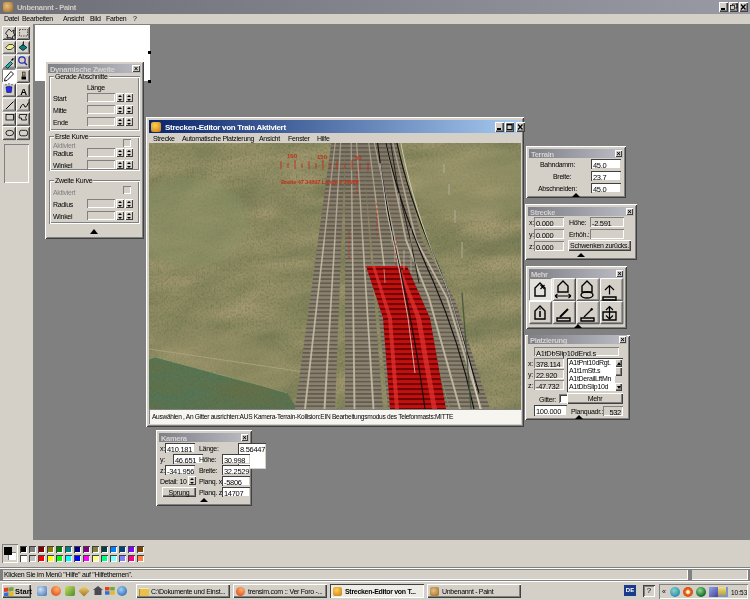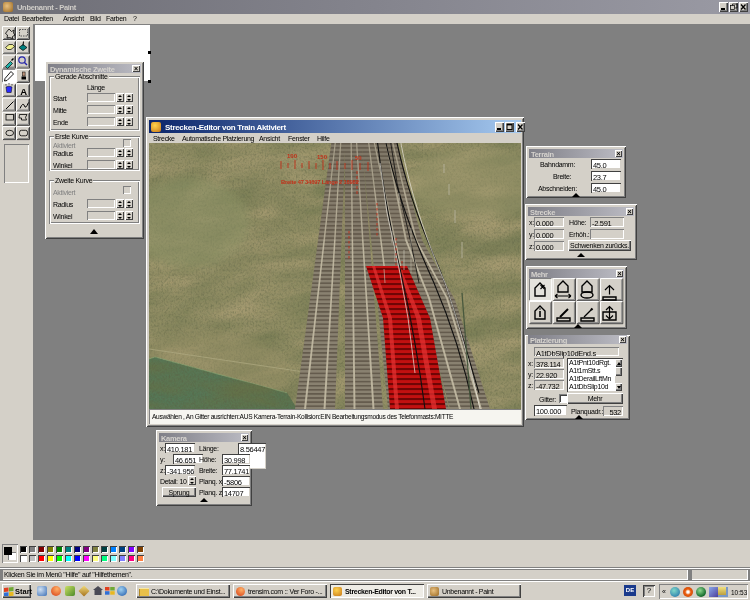--- a/index.html
+++ b/index.html
@@ -669,21 +669,21 @@
     <div class="fld" style="left:9px;top:13px;width:30px;height:10px;">410.181</div>
  <span class="abs lbl" style="left:4px;top:26px;">y:</span>
     <div class="fld" style="left:9px;top:24px;width:30px;height:10px;margin-left:8px;">46.651</div>
  <span class="abs lbl" style="left:4px;top:37px;">z:</span>
     <div class="fld" style="left:9px;top:35px;width:30px;height:10px;">-341.956</div>
  <span class="abs lbl" style="left:43px;top:15px;">Länge:</span>
     <div class="fld" style="left:66px;top:13px;width:28px;height:26px;margin-left:16px;">8.56447</div>
  <span class="abs lbl" style="left:43px;top:26px;">Höhe:</span>
     <div class="fld" style="left:66px;top:24px;width:28px;height:10px;">30.998</div>
  <span class="abs lbl" style="left:43px;top:37px;">Breite:</span>
-    <div class="fld" style="left:66px;top:35px;width:28px;height:10px;">77.1741</div>
+    <div class="fld" style="left:66px;top:35px;width:28px;height:10px;">32.2529</div>
  <span class="abs lbl" style="left:4px;top:48px;">Detail: 10</span>
  <div class="spinpair" style="left:32px;top:46px;"></div>
  <span class="abs lbl" style="left:43px;top:48px;">Planq. x:</span>
     <div class="fld" style="left:66px;top:46px;width:28px;height:10px;">-5806</div>
  <div class="abs btn lbl" style="left:6px;top:57px;width:34px;height:10px;text-align:center;padding-top:1.5px;">Sprung</div>
  <span class="abs lbl" style="left:43px;top:59px;">Planq. z:</span>
     <div class="fld" style="left:66px;top:57px;width:28px;height:10px;">14707</div>
  <div class="abs tri" style="left:44px;top:68px;border-bottom-width:4px;"></div>
 </div>
 

